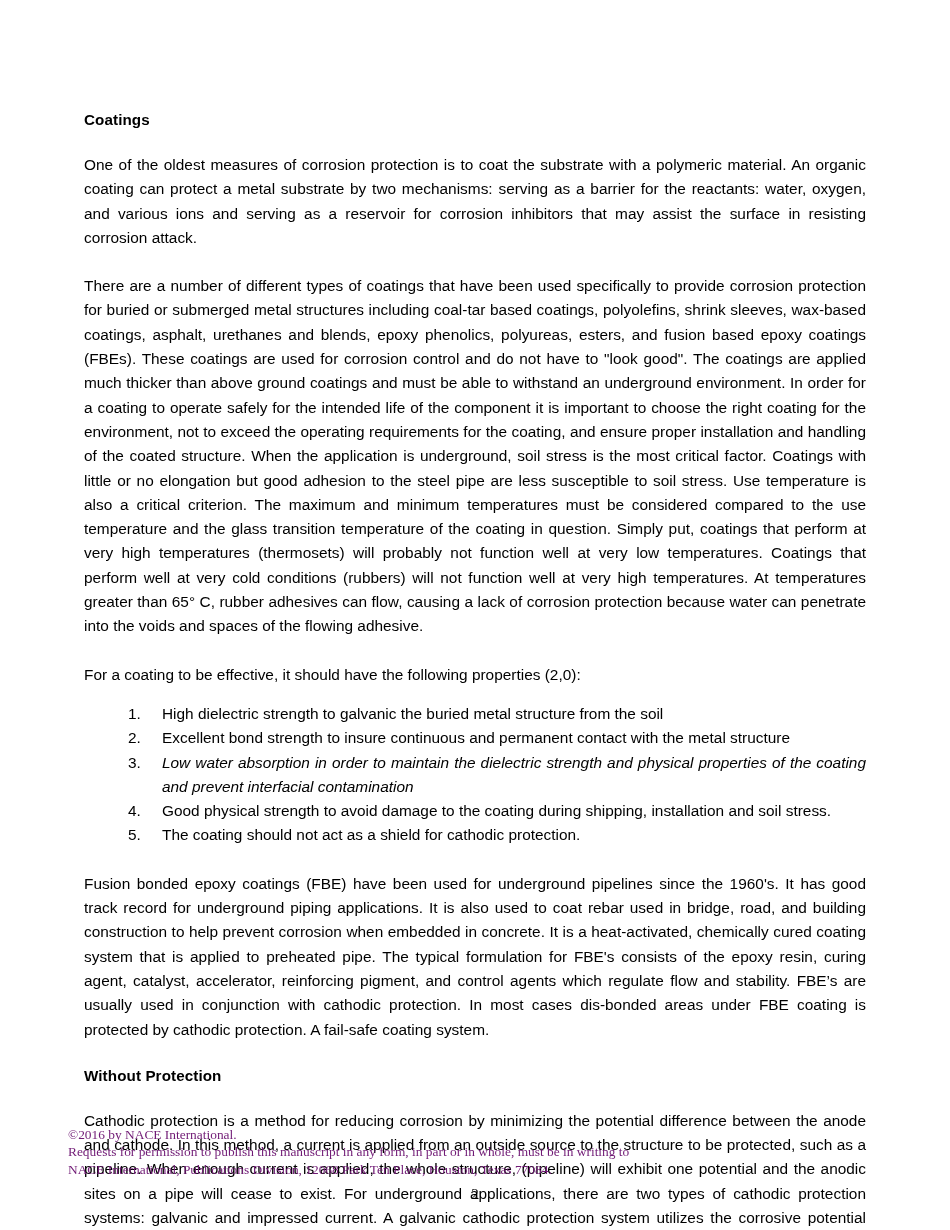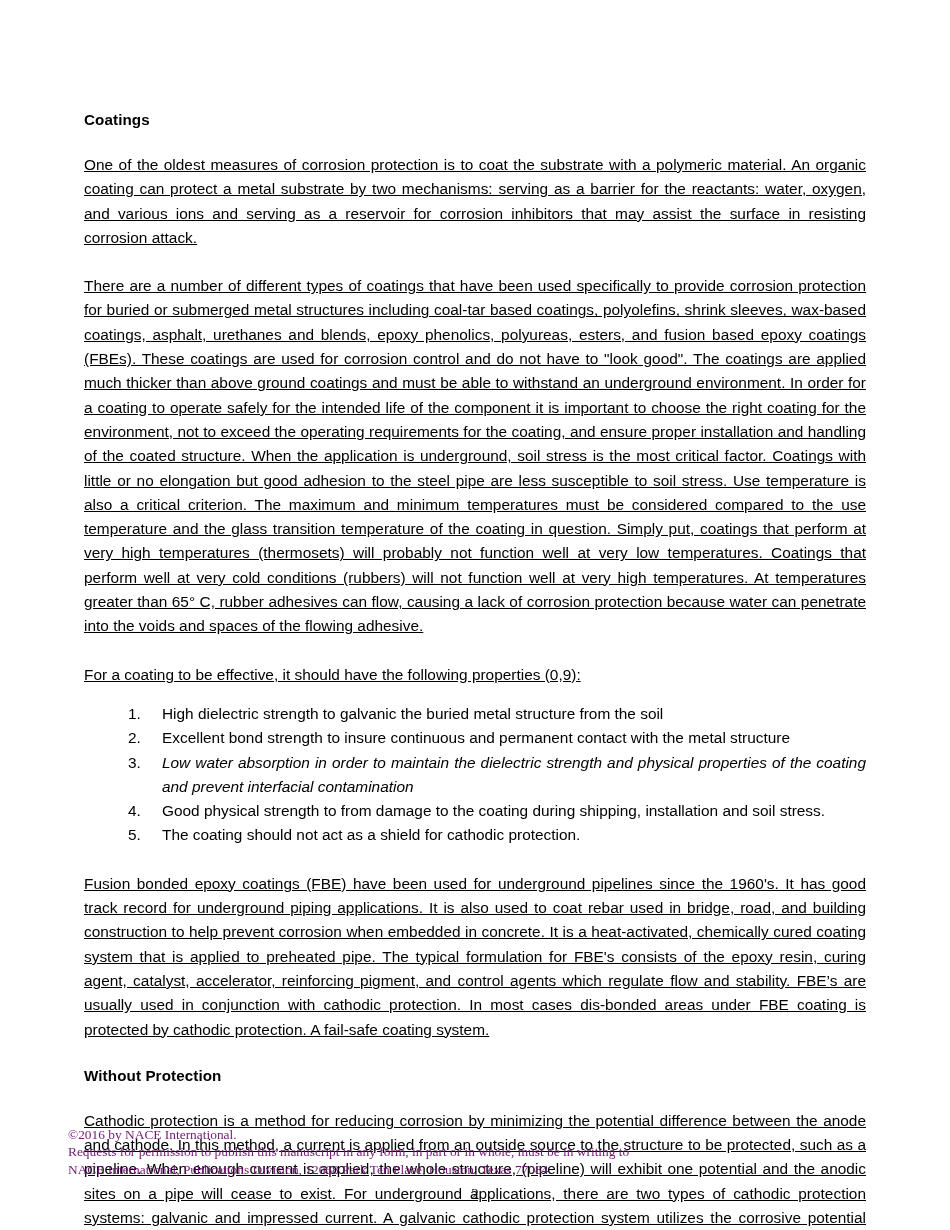--- a/index.html
+++ b/index.html
@@ -41,21 +41,20 @@
   p.body-text {
     font-family: "Liberation Sans", sans-serif;
     font-size: 15.4px;
     line-height: 24.3px;
     margin: 0;
     padding: 0;
     text-align: justify;
     text-justify: inter-word;
     hyphens: none;
     letter-spacing: 0.01px;
-    text-decoration: underline;
   }
   .gap-after-heading { height: 24px; }
   .gap-para { height: 24px; }
   .gap-list { height: 15px; }
 
   ol.properties-list {
     margin: 0;
     padding: 0;
     list-style: none;
     font-family: "Liberation Sans", sans-serif;
@@ -113,39 +112,39 @@
 
     <h2 class="section-heading">Coatings</h2>
     <div class="gap-after-heading"></div>
 
     <p class="body-text">One of the oldest measures of corrosion protection is to coat the substrate with a polymeric material.  An organic coating can protect a metal substrate by two mechanisms: serving as a barrier for the reactants: water, oxygen, and various ions and serving as a reservoir for corrosion inhibitors that may assist the surface in resisting corrosion attack.</p>
     <div class="gap-para"></div>
 
     <p class="body-text">There are a number of different types of coatings that have been used specifically to provide corrosion protection for buried or submerged metal structures including coal-tar based coatings, polyolefins, shrink sleeves, wax-based coatings, asphalt, urethanes and blends, epoxy phenolics, polyureas, esters, and fusion based epoxy coatings (FBEs).  These coatings are used for corrosion control and do not have to "look good".  The coatings are applied much thicker than above ground coatings and must be able to withstand an underground environment.  In order for a coating to operate safely for the intended life of the component it is important to choose the right coating for the environment, not to exceed the operating requirements for the coating, and ensure proper installation and handling of the coated structure.  When the application is underground, soil stress is the most critical factor.  Coatings with little or no elongation but good adhesion to the steel pipe are less susceptible to soil stress.  Use temperature is also a critical criterion.  The maximum and minimum temperatures must be considered compared to the use temperature and the glass transition temperature of the coating in question.  Simply put, coatings that perform at very high temperatures (thermosets) will probably not function well at very low temperatures.  Coatings that perform well at very cold conditions (rubbers) will not function well at very high temperatures.  At temperatures greater than 65° C, rubber adhesives can flow, causing a lack of corrosion protection because water can penetrate into the voids and spaces of the flowing adhesive.</p>
     <div class="gap-para"></div>
 
-    <p class="body-text">For a coating to be effective, it should have the following properties (0,9):</p>
+    <p class="body-text">For a coating to be effective, it should have the following properties (2,0):</p>
     <div class="gap-list"></div>
 
     <ol class="properties-list">
       <li>
         <span class="marker">1.</span>
         <span class="item-text">High dielectric strength to galvanic the buried metal structure from the soil</span>
       </li>
       <li>
         <span class="marker">2.</span>
         <span class="item-text">Excellent bond strength to insure continuous and permanent contact with the metal structure</span>
       </li>
       <li class="justified">
         <span class="marker">3.</span>
         <span class="item-text">Low water absorption in order to maintain the dielectric strength and physical properties of the coating and prevent interfacial contamination</span>
       </li>
       <li>
         <span class="marker">4.</span>
-        <span class="item-text">Good physical strength to from damage to the coating during shipping, installation and soil stress.</span>
+        <span class="item-text">Good physical strength to avoid damage to the coating during shipping, installation and soil stress.</span>
       </li>
       <li>
         <span class="marker">5.</span>
         <span class="item-text">The coating should not act as a shield for cathodic protection.</span>
       </li>
     </ol>
     <div class="gap-para"></div>
 
     <p class="body-text">Fusion bonded epoxy coatings (FBE) have been used for underground pipelines since the 1960's.  It has good track record for underground piping applications. It is also used to coat rebar used in bridge, road, and building construction to help prevent corrosion when embedded in concrete.  It is a heat-activated, chemically cured coating system that is applied to preheated pipe.  The typical formulation for FBE's consists of the epoxy resin, curing agent, catalyst, accelerator, reinforcing pigment, and control agents which regulate flow and stability.   FBE’s are usually used in conjunction with cathodic protection. In most cases dis-bonded areas under FBE coating is protected by cathodic protection. A fail-safe coating system.</p>
     <div class="gap-para"></div>

